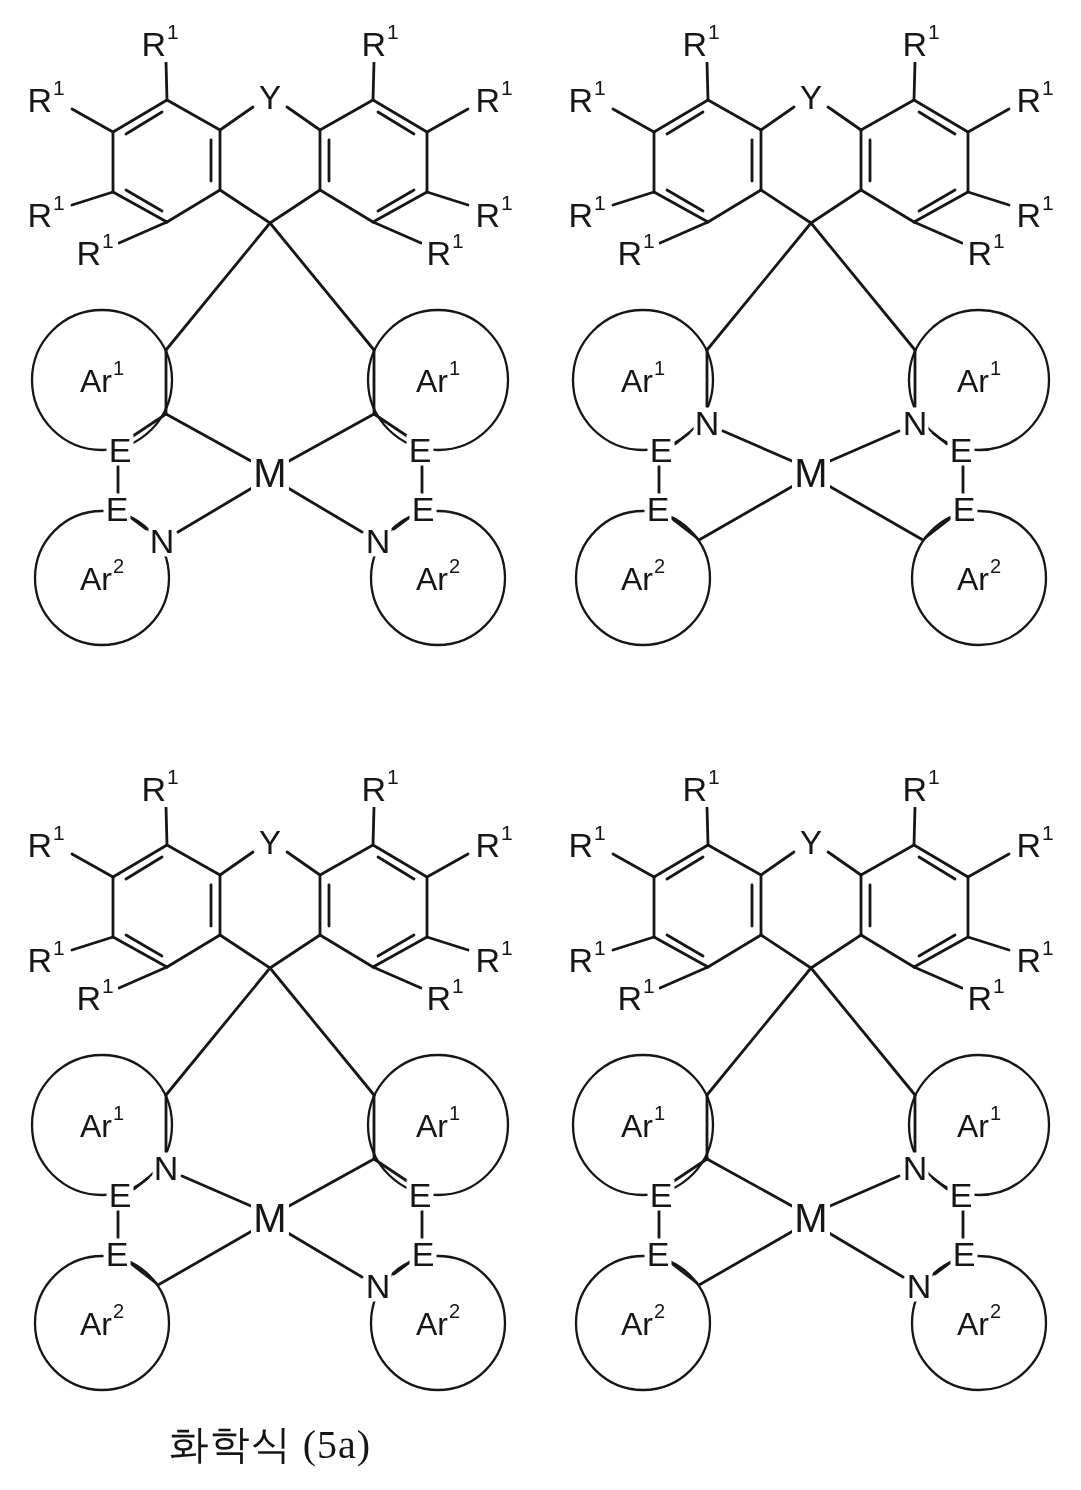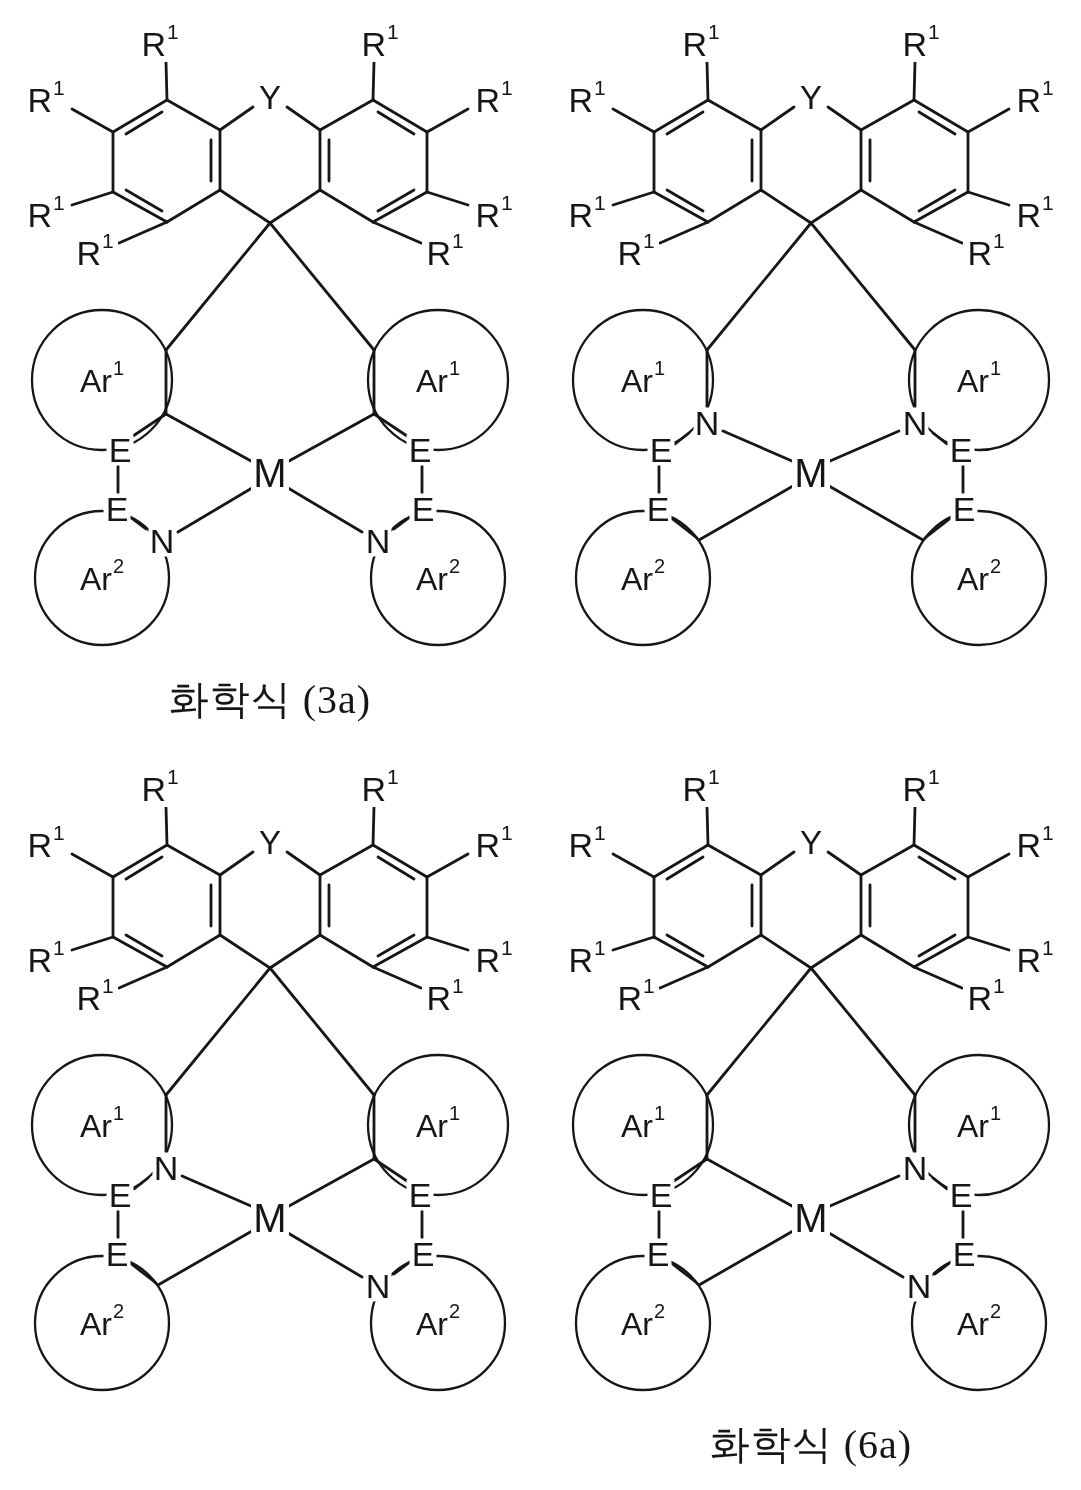--- a/index.html
+++ b/index.html
@@ -104,21 +104,20 @@
         <text x="445" y="253" text-anchor="middle" dominant-baseline="central" font-size="34"><tspan>R</tspan><tspan font-size="21" dy="-13" dx="1">1</tspan></text>
         <rect x="70" y="364" width="64" height="34" class="mask"></rect>
         <text x="102" y="381" text-anchor="middle" dominant-baseline="central" font-size="32"><tspan>Ar</tspan><tspan font-size="20" dy="-13" dx="1">1</tspan></text>
         <rect x="406" y="364" width="64" height="34" class="mask"></rect>
         <text x="438" y="381" text-anchor="middle" dominant-baseline="central" font-size="32"><tspan>Ar</tspan><tspan font-size="20" dy="-13" dx="1">1</tspan></text>
         <rect x="70" y="562" width="64" height="34" class="mask"></rect>
         <text x="102" y="579" text-anchor="middle" dominant-baseline="central" font-size="32"><tspan>Ar</tspan><tspan font-size="20" dy="-13" dx="1">2</tspan></text>
         <rect x="406" y="562" width="64" height="34" class="mask"></rect>
         <text x="438" y="579" text-anchor="middle" dominant-baseline="central" font-size="32"><tspan>Ar</tspan><tspan font-size="20" dy="-13" dx="1">2</tspan></text>
       </svg>
-    <div class="caption">화학식 (3a)</div>
   </section>
 
   <section class="panel" style="left:541px;top:0">
     <svg viewBox="0 0 540 745">
         <circle cx="102" cy="380" r="70"></circle>
         <circle cx="438" cy="380" r="70"></circle>
         <circle cx="102" cy="578" r="67"></circle>
         <circle cx="438" cy="578" r="67"></circle>
         <line x1="113" y1="132" x2="167" y2="100"></line>
         <line x1="167" y1="100" x2="220" y2="130"></line>
@@ -291,20 +290,21 @@
         <text x="445" y="253" text-anchor="middle" dominant-baseline="central" font-size="34"><tspan>R</tspan><tspan font-size="21" dy="-13" dx="1">1</tspan></text>
         <rect x="70" y="364" width="64" height="34" class="mask"></rect>
         <text x="102" y="381" text-anchor="middle" dominant-baseline="central" font-size="32"><tspan>Ar</tspan><tspan font-size="20" dy="-13" dx="1">1</tspan></text>
         <rect x="406" y="364" width="64" height="34" class="mask"></rect>
         <text x="438" y="381" text-anchor="middle" dominant-baseline="central" font-size="32"><tspan>Ar</tspan><tspan font-size="20" dy="-13" dx="1">1</tspan></text>
         <rect x="70" y="562" width="64" height="34" class="mask"></rect>
         <text x="102" y="579" text-anchor="middle" dominant-baseline="central" font-size="32"><tspan>Ar</tspan><tspan font-size="20" dy="-13" dx="1">2</tspan></text>
         <rect x="406" y="562" width="64" height="34" class="mask"></rect>
         <text x="438" y="579" text-anchor="middle" dominant-baseline="central" font-size="32"><tspan>Ar</tspan><tspan font-size="20" dy="-13" dx="1">2</tspan></text>
       </svg>
+    <div class="caption">화학식 (5a)</div>
   </section>
 
   <section class="panel" style="left:541px;top:745px">
     <svg viewBox="0 0 540 745">
         <circle cx="102" cy="380" r="70"></circle>
         <circle cx="438" cy="380" r="70"></circle>
         <circle cx="102" cy="578" r="67"></circle>
         <circle cx="438" cy="578" r="67"></circle>
         <line x1="113" y1="132" x2="167" y2="100"></line>
         <line x1="167" y1="100" x2="220" y2="130"></line>
@@ -384,16 +384,15 @@
         <text x="445" y="253" text-anchor="middle" dominant-baseline="central" font-size="34"><tspan>R</tspan><tspan font-size="21" dy="-13" dx="1">1</tspan></text>
         <rect x="70" y="364" width="64" height="34" class="mask"></rect>
         <text x="102" y="381" text-anchor="middle" dominant-baseline="central" font-size="32"><tspan>Ar</tspan><tspan font-size="20" dy="-13" dx="1">1</tspan></text>
         <rect x="406" y="364" width="64" height="34" class="mask"></rect>
         <text x="438" y="381" text-anchor="middle" dominant-baseline="central" font-size="32"><tspan>Ar</tspan><tspan font-size="20" dy="-13" dx="1">1</tspan></text>
         <rect x="70" y="562" width="64" height="34" class="mask"></rect>
         <text x="102" y="579" text-anchor="middle" dominant-baseline="central" font-size="32"><tspan>Ar</tspan><tspan font-size="20" dy="-13" dx="1">2</tspan></text>
         <rect x="406" y="562" width="64" height="34" class="mask"></rect>
         <text x="438" y="579" text-anchor="middle" dominant-baseline="central" font-size="32"><tspan>Ar</tspan><tspan font-size="20" dy="-13" dx="1">2</tspan></text>
       </svg>
-    <div class="caption">화학식 (6a)</div>
   </section>
 
 </div>
 
 </body></html>

